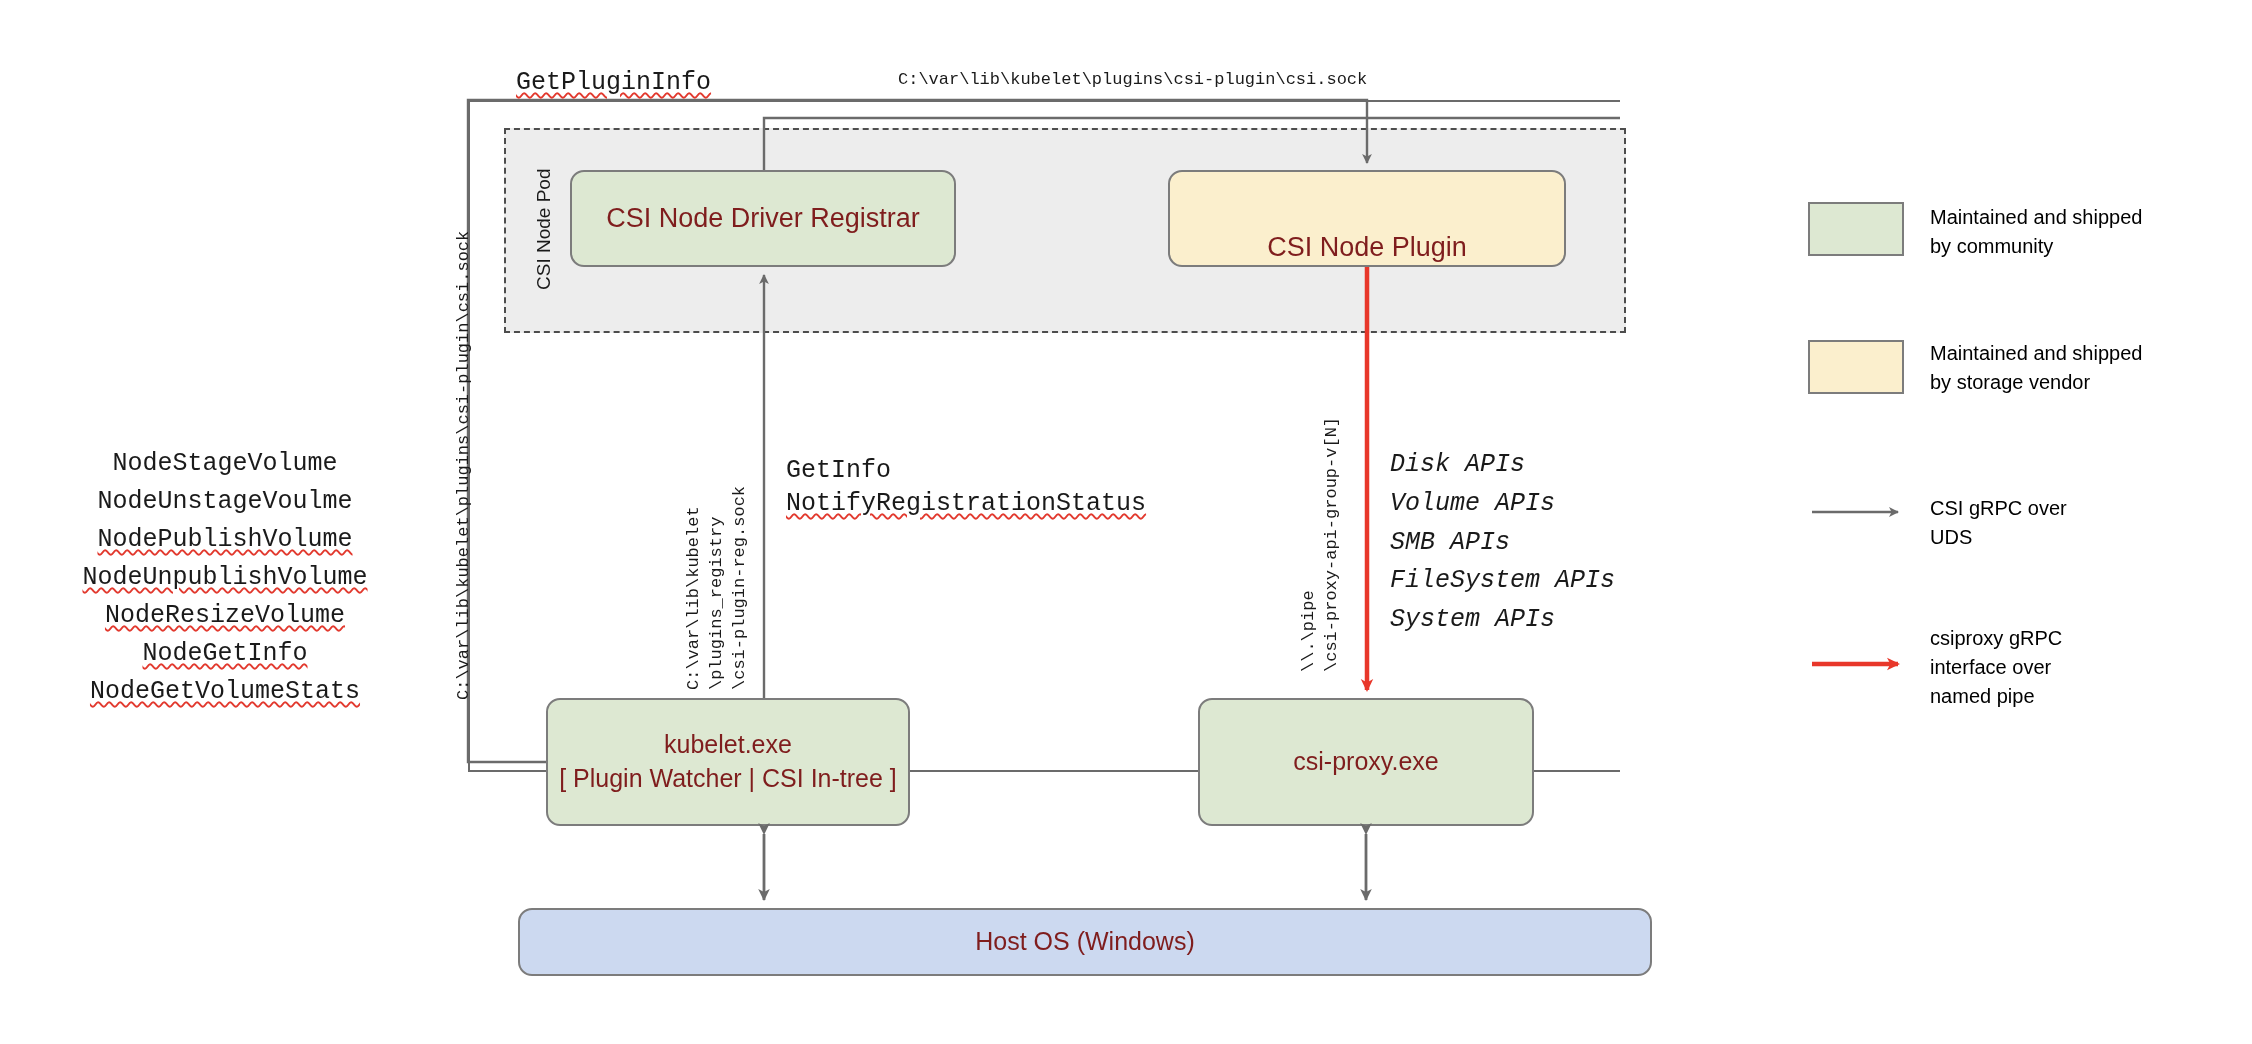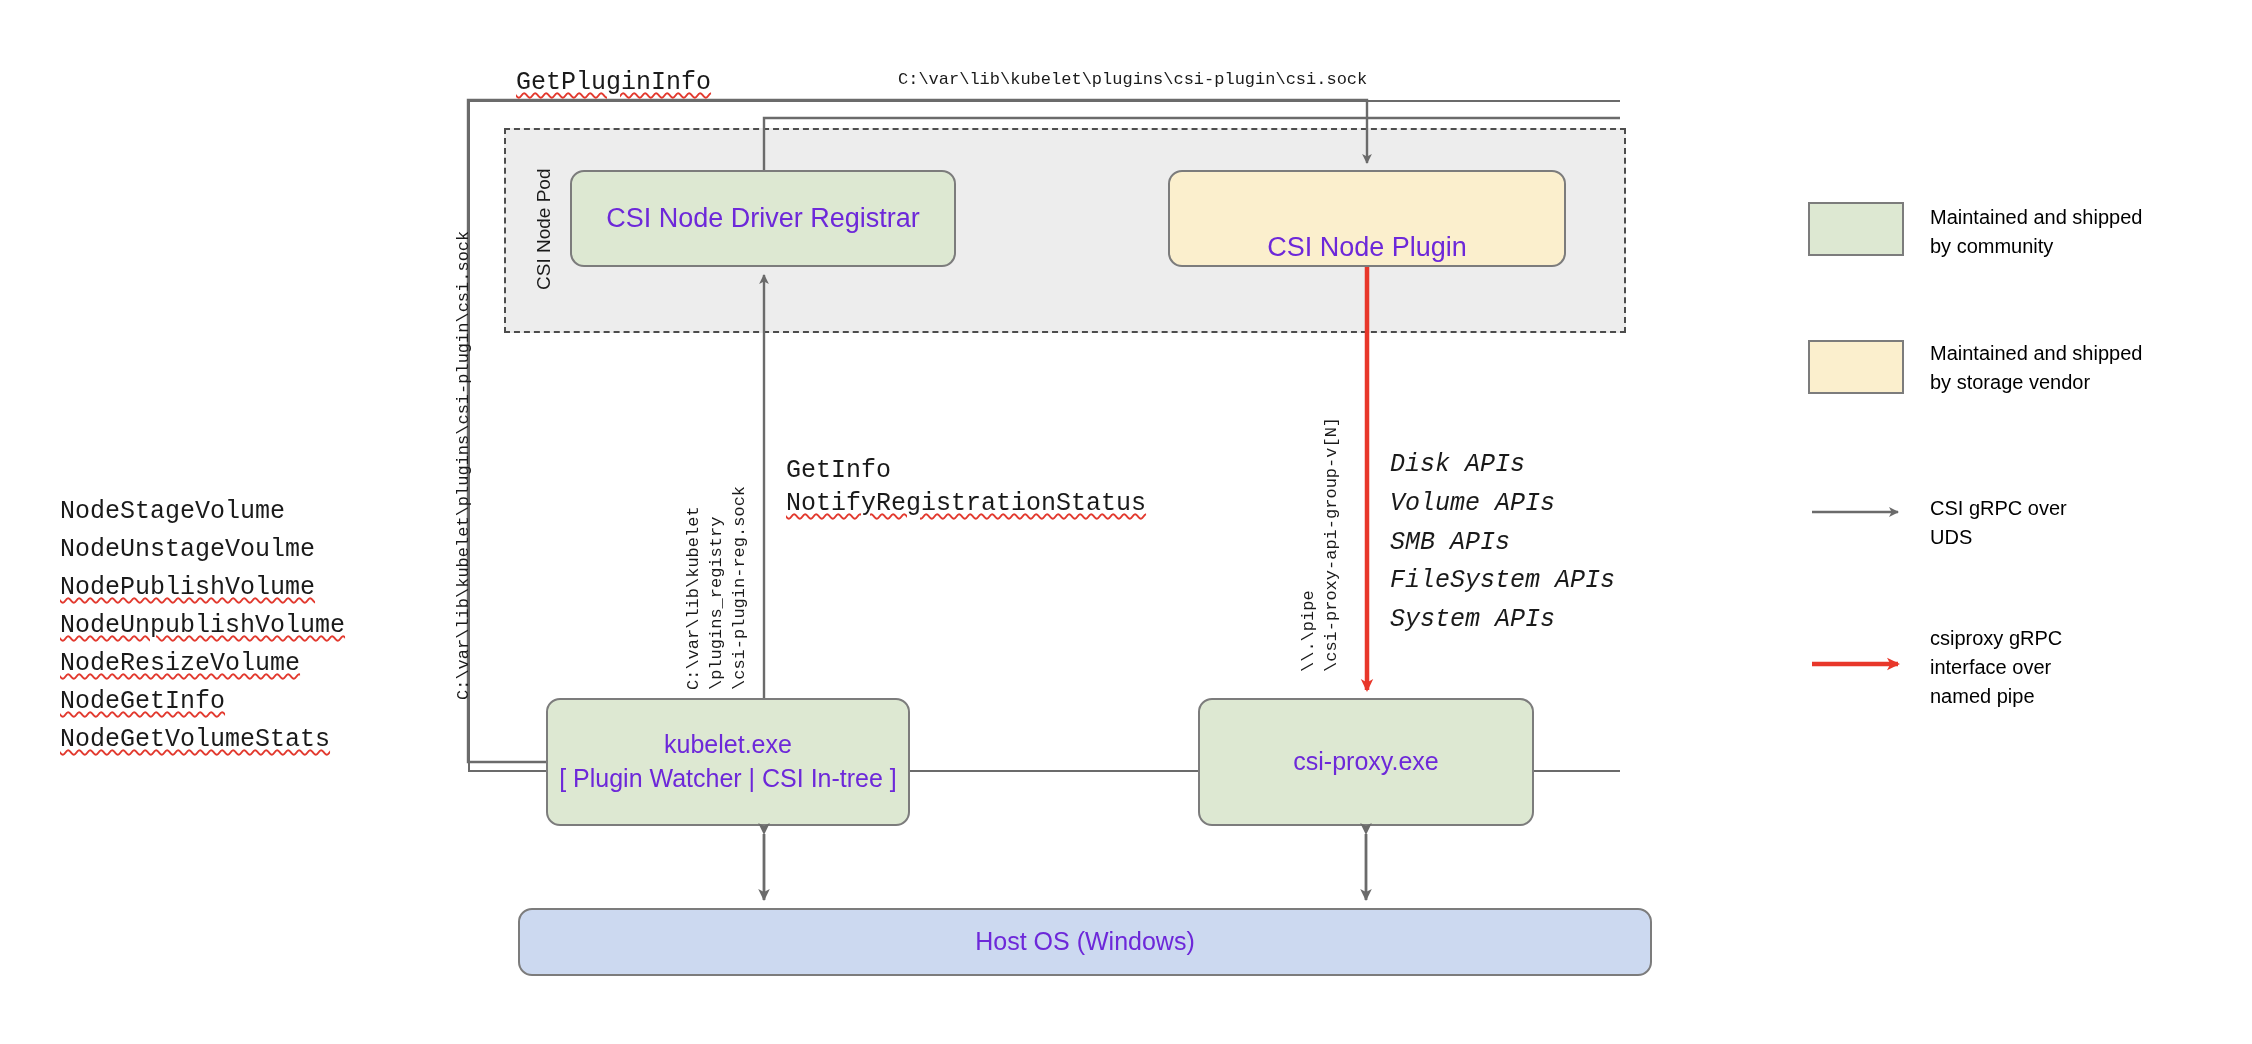--- a/index.html
+++ b/index.html
@@ -6,21 +6,21 @@
   body{width:2252px;height:1044px;position:relative;overflow:hidden;
        font-family:"Liberation Sans",sans-serif;}
   #canvas{position:absolute;left:0;top:0;width:2252px;height:1044px;}
   svg.layer{position:absolute;left:0;top:0;width:2252px;height:1044px;pointer-events:none;}
 
   .mono{font-family:"Liberation Mono",monospace;}
 
   
   .node-box{position:absolute;box-sizing:border-box;border:2px solid #7c7c7c;
             border-radius:14px;display:flex;align-items:center;justify-content:center;
-            text-align:center;line-height:1.35;color:#6d28d9;}
+            text-align:center;line-height:1.35;color:#7f1d1d;}
   .green{background:#dde8d2;}
   .cream{background:#fbefcd;}
   .blue{background:#ccd9f0;}
 
   .pod-box{position:absolute;box-sizing:border-box;border:2px dashed #4d4d4d;
            background:#ededed;}
   .outer-frame{position:absolute;box-sizing:border-box;border:2px solid #6b6b6b;
                background:transparent;}
 
   
@@ -32,21 +32,21 @@
 
   .squig{text-decoration:underline;text-decoration-color:#e2392e;
          text-decoration-style:wavy;text-decoration-thickness:1.5px;
          text-underline-offset:3px;}
 
   .legend-swatch{position:absolute;box-sizing:border-box;border:2px solid #7c7c7c;
                  width:96px;height:54px;}
   .legend-label{position:absolute;font-size:20px;line-height:1.45;color:#000000;
                 white-space:pre-line;}
   .api-list{position:absolute;line-height:1.55;white-space:pre-line;color:#1a1a1a;}
-  .call-list{position:absolute;line-height:1.52;text-align:left;color:#1a1a1a;margin-top:48px;}
+  .call-list{position:absolute;line-height:1.52;text-align:center;color:#1a1a1a;}
   .call-list div{white-space:nowrap;}
 </style>
 </head>
 <body>
 
 <div id="canvas">
 
   <div class="outer-frame" style="left:468px;top:100px;width:1152px;height:672px;border-right:none;border-top:2px solid #6b6b6b;"></div>
 
   <div class="pod-box" style="left:504px;top:128px;width:1122px;height:205px;"></div>

